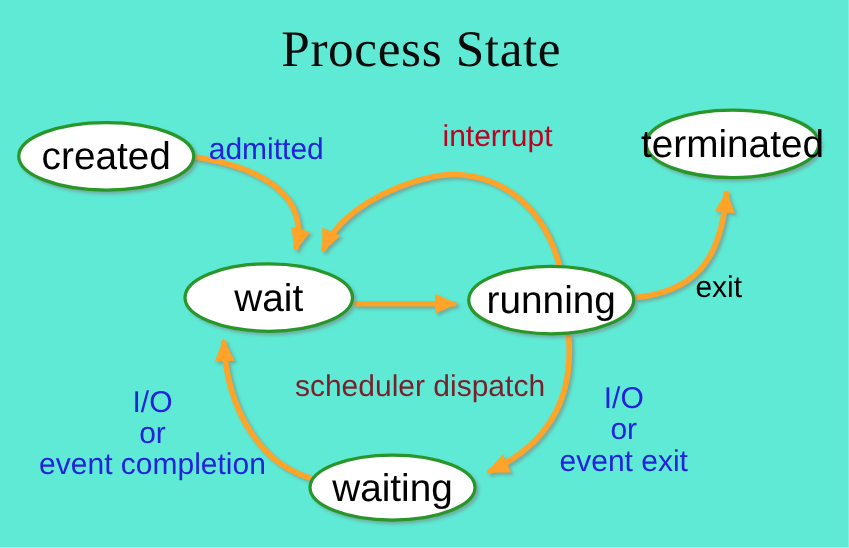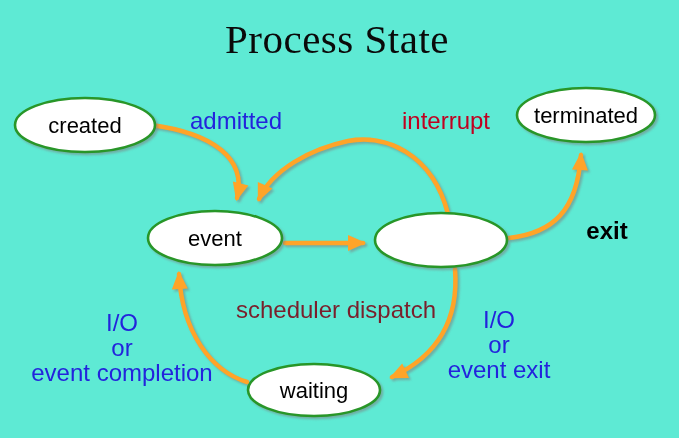--- a/index.html
+++ b/index.html
@@ -32,21 +32,21 @@
     font-size:24px;
     color:#000;
   }
   .title{
     font-family:"Liberation Serif",serif;
     font-size:41px;
     line-height:44px;
     color:var(--black);
     letter-spacing:0.5px;
   }
-  .state-label{font-size:22px;color:#000;}
+  .state-label{font-size:31px;color:#000;}
   .t-blue{color:var(--blue);}
   .t-red{color:var(--red);}
   .t-maroon{color:var(--maroon);}
   .t-black{color:#000;}
 </style>
 </head>
 <body>
 
 <div class="stage">
 
@@ -73,28 +73,29 @@
       <ellipse class="node" cx="215" cy="238" rx="67" ry="27"></ellipse>
       <ellipse class="node" cx="441" cy="240" rx="66" ry="27"></ellipse>
       <ellipse class="node" cx="314" cy="390" rx="66" ry="26"></ellipse>
       <ellipse class="node" cx="586" cy="115" rx="69" ry="27"></ellipse>
     </g>
   </svg>
 
   <div class="lbl title" style="left:337px;top:39px;">Process State</div>
 
   <div class="lbl state-label" style="left:85px;top:125px;">created</div>
-  <div class="lbl state-label" style="left:215px;top:238px;">event</div>
+  <div class="lbl state-label" style="left:215px;top:238px;">wait</div>
+  <div class="lbl state-label" style="left:441px;top:240px;">running</div>
   <div class="lbl state-label" style="left:314px;top:390px;">waiting</div>
   <div class="lbl state-label" style="left:586px;top:115px;">terminated</div>
 
-  <div class="lbl t-blue" style="left:236px;top:120px;">admitted</div>
-  <div class="lbl t-red" style="left:398px;top:120px;margin-left:48px;">interrupt</div>
+  <div class="lbl t-blue" style="left:213px;top:120px;">admitted</div>
+  <div class="lbl t-red" style="left:398px;top:109px;">interrupt</div>
   <div class="lbl t-maroon" style="left:336px;top:283px;margin-top:26px;">scheduler dispatch</div>
-  <div class="lbl t-black" style="left:607px;top:230px;font-weight:bold;">exit</div>
+  <div class="lbl t-black" style="left:575px;top:230px;">exit</div>
 
   <div class="lbl t-blue" style="left:499px;top:344px;">
     <div>I/O</div>
     <div>or</div>
     <div>event exit</div>
   </div>
 
   <div class="lbl t-blue" style="left:122px;top:347px;">
     <div>I/O</div>
     <div>or</div>

